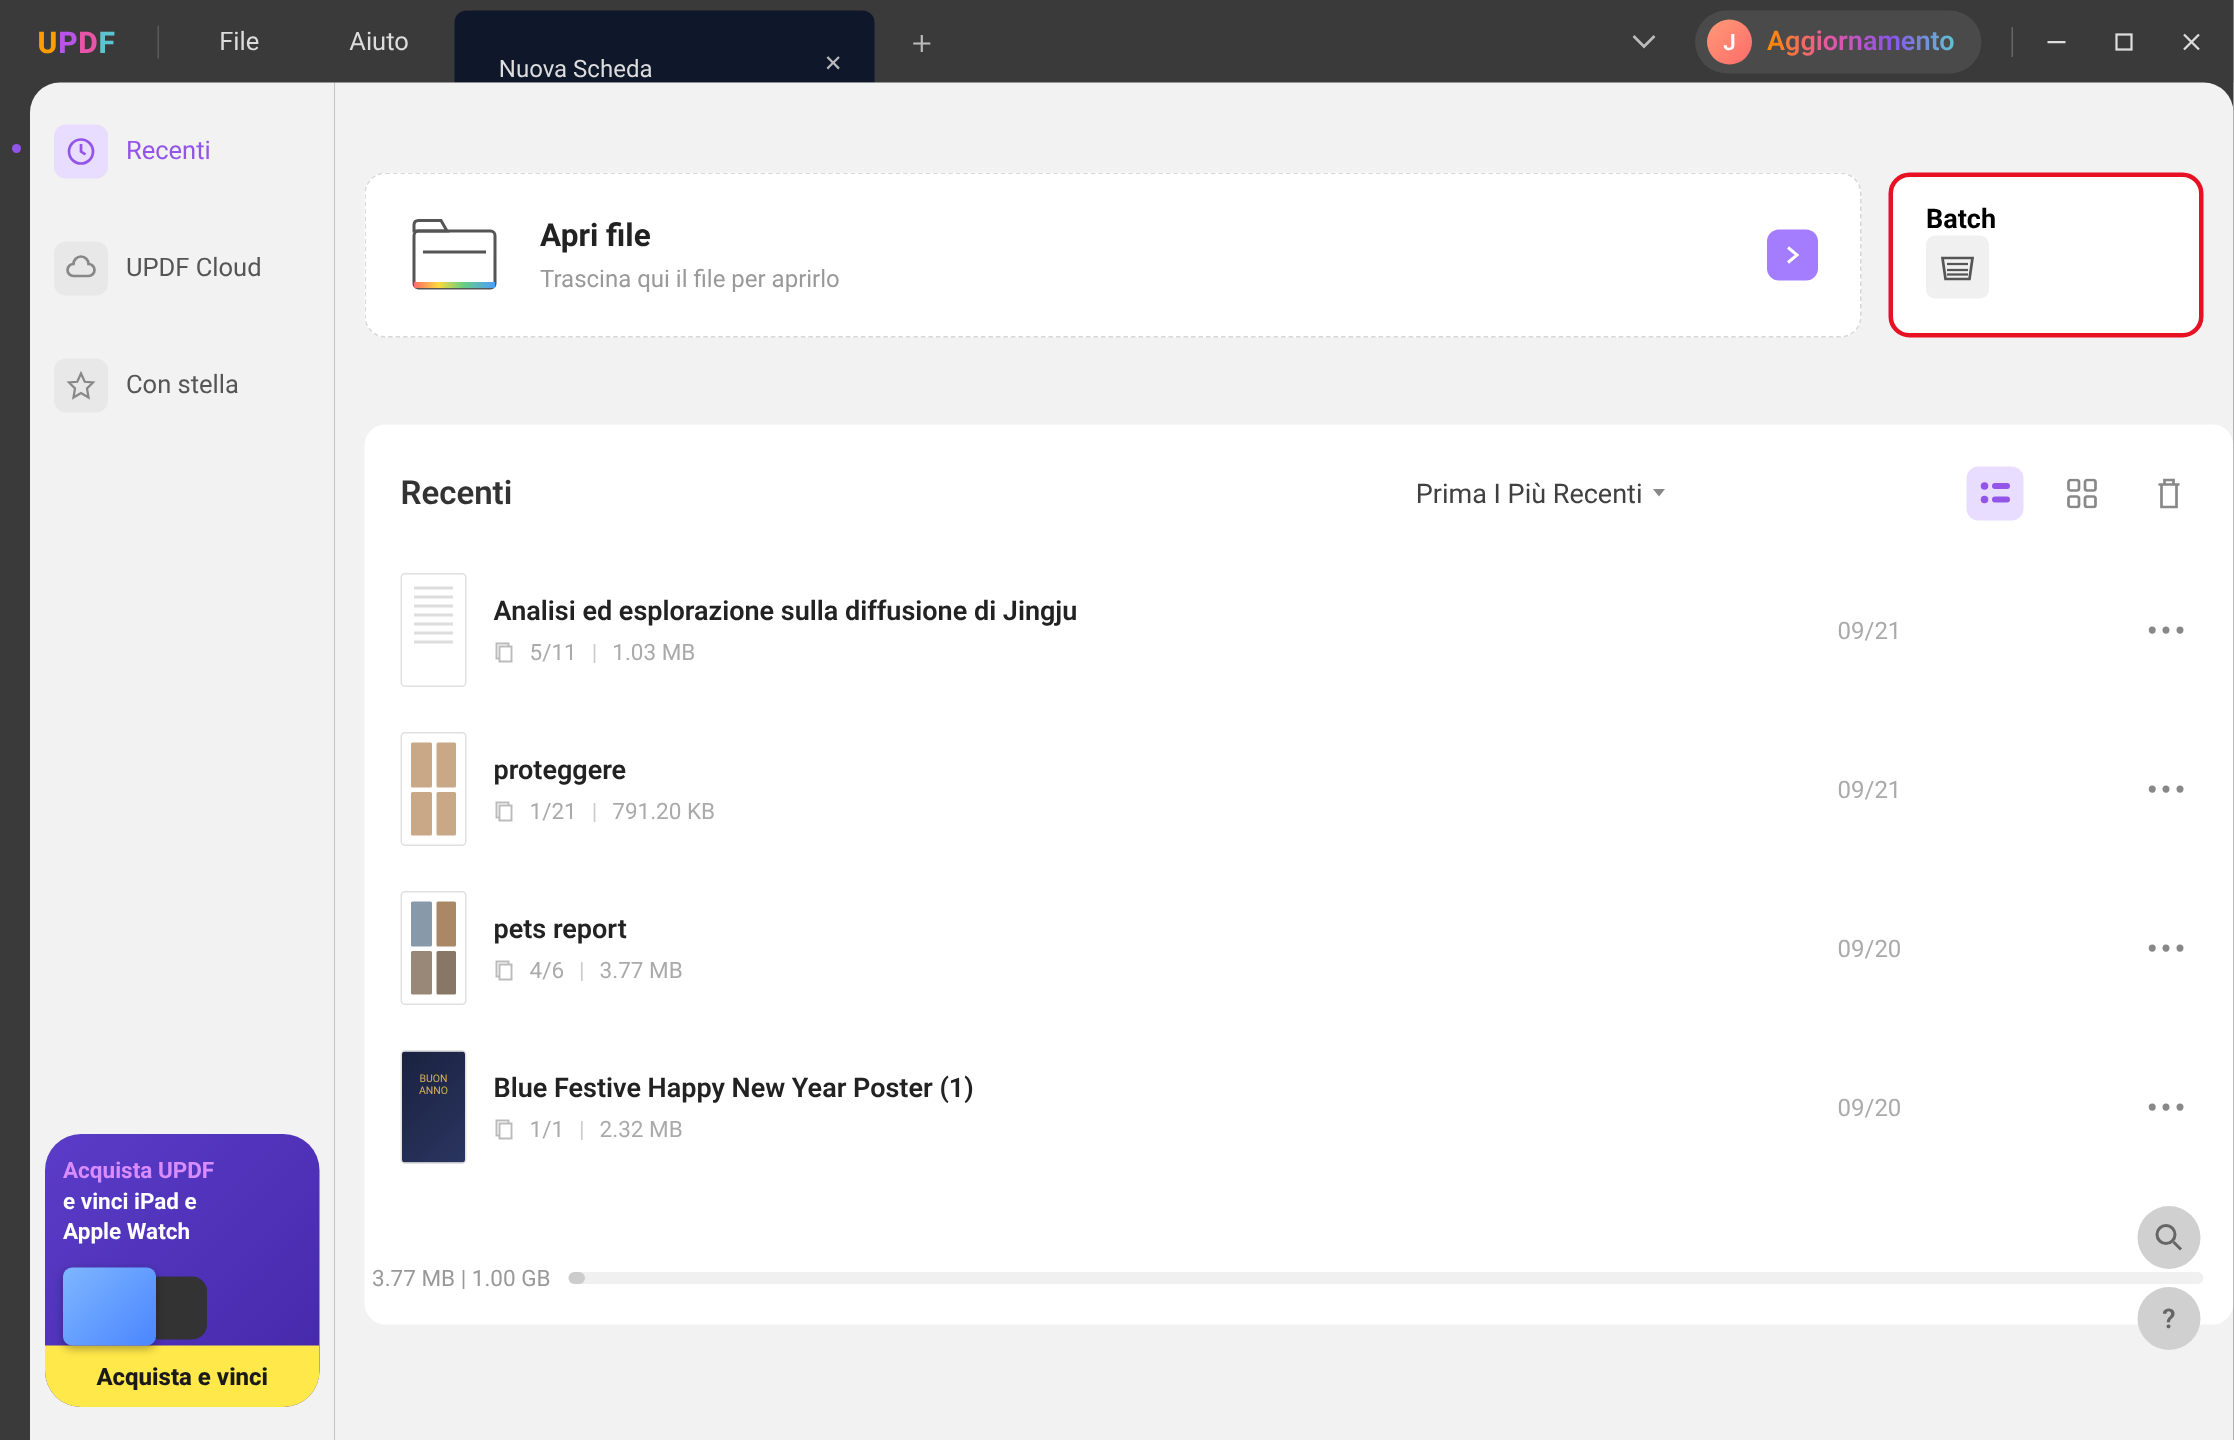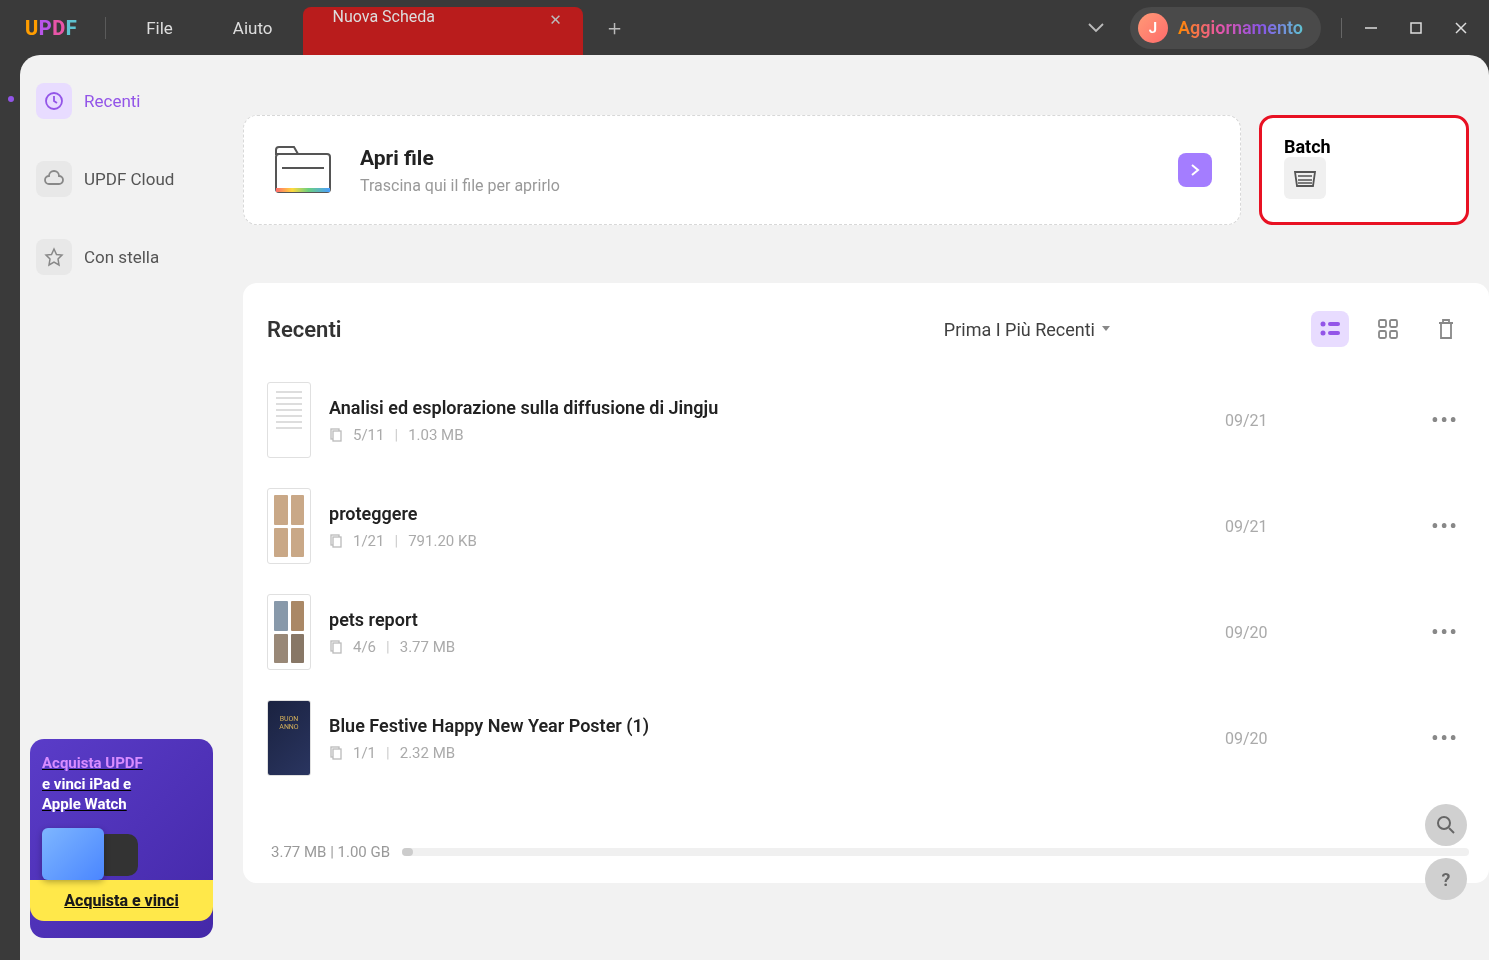--- a/index.html
+++ b/index.html
@@ -7,21 +7,21 @@
 
 
 .titlebar { height: 55px; background: #3a3a3a; display: flex; align-items: center; color: #e0e0e0; }
 .logo { display: flex; align-items: center; padding: 0 18px 0 25px; font-weight: 800; font-size: 20px; letter-spacing: 0.5px; }
 .logo-u { color: #ff9d00; }
 .logo-p { color: #b855e8; }
 .logo-d { color: #e855a8; }
 .logo-f { color: #5ec3d0; }
 .vsep { width: 1px; height: 22px; background: #5a5a5a; margin: 0 10px; }
 .menu-item { padding: 0 30px; font-size: 17px; color: #ddd; cursor: pointer; }
-.tab { display: flex; align-items: flex-start; background: #b91c1c; height: 48px; margin-top: 7px; border-radius: 8px 8px 0 0; padding: 0 14px 0 30px; min-width: 280px; justify-content: space-between; font-size: 16px; color: #ddd; }
+.tab { display: flex; align-items: flex-end; background: #0f172a; height: 48px; margin-top: 7px; border-radius: 8px 8px 0 0; padding: 0 14px 0 30px; min-width: 280px; justify-content: space-between; font-size: 16px; color: #ddd; }
 .tab-close { width: 26px; height: 26px; display: flex; align-items: center; justify-content: center; cursor: pointer; color: #bbb; font-size: 15px; }
 .tab-add { width: 40px; display: flex; align-items: center; justify-content: center; cursor: pointer; color: #bbb; font-size: 22px; margin-left: 12px; }
 .title-spacer { flex: 1; }
 .title-dropdown { width: 40px; display: flex; align-items: center; justify-content: center; color: #bbb; cursor: pointer; }
 .user-badge { display: flex; align-items: center; gap: 10px; background: #4a4a4a; border-radius: 22px; padding: 6px 18px 6px 8px; margin: 0 14px; cursor: pointer; }
 .avatar { width: 30px; height: 30px; border-radius: 50%; background: linear-gradient(135deg, #ff9a76, #ff6b6b); display: flex; align-items: center; justify-content: center; color: #fff; font-size: 15px; font-weight: 600; }
 .upgrade-text { font-size: 18px; font-weight: 600; background: linear-gradient(90deg, #ff8a00, #e855a8, #8855e8, #5ec3d0); -webkit-background-clip: text; -webkit-text-fill-color: transparent; background-clip: text; }
 .win-controls { display: flex; align-items: center; gap: 0; margin-right: 6px; }
 .win-btn { width: 45px; height: 40px; display: flex; align-items: center; justify-content: center; cursor: pointer; color: #ddd; }
 .vsep2 { width: 1px; height: 20px; background: #666; margin: 0 6px; }
@@ -29,21 +29,21 @@
 
 .app-body { position: absolute; left: 20px; top: 55px; right: 0; bottom: 0; display: flex; }
 .sidebar { width: 203px; background: #f2f2f2; border-top-left-radius: 20px; padding: 22px 10px; display: flex; flex-direction: column; }
 .side-item { display: flex; align-items: center; gap: 12px; padding: 6px 6px; border-radius: 8px; cursor: pointer; font-size: 17px; color: #555; margin-bottom: 30px; }
 .side-item .icon-box { width: 36px; height: 36px; border-radius: 8px; display: flex; align-items: center; justify-content: center; background: #e8e8e8; color: #888; }
 .side-item.active { color: #9355e8; }
 .side-item.active .icon-box { background: #e8dcff; color: #9355e8; }
 .side-spacer { flex: 1; }
 
 
-.promo { background: linear-gradient(135deg, #5a3cc8, #4428a8); border-radius: 14px; padding: 14px 12px 17px 12px; position: relative; overflow: hidden; text-decoration: underline; }
+.promo { background: linear-gradient(135deg, #5a3cc8, #4428a8); border-radius: 24px; padding: 14px 12px 0 12px; position: relative; overflow: hidden; }
 .promo-text { font-size: 15px; line-height: 1.35; font-weight: 700; }
 .promo-line1 { color: #d88cff; }
 .promo-line2 { color: #fff; }
 .promo-line3 { color: #fff; }
 .promo-img { height: 60px; margin-top: 6px; display: flex; align-items: flex-end; gap: 0; }
 .promo-device { width: 62px; height: 52px; background: linear-gradient(135deg, #7eb6ff, #4a86ff); border-radius: 6px; box-shadow: 0 2px 6px rgba(0,0,0,0.3); position: relative; }
 .promo-watch { width: 42px; height: 42px; background: #333; border-radius: 10px; margin-left: -8px; margin-bottom: 4px; }
 .promo-btn { background: #ffe84a; color: #1a1a1a; font-weight: 800; font-size: 16px; text-align: center; padding: 11px 0; border-radius: 0 0 14px 14px; margin: 0 -12px; cursor: pointer; }
 
 
@@ -79,21 +79,21 @@
 .thumb-dark { position: absolute; inset: 0; background: linear-gradient(135deg, #1a2240, #2a3560); }
 .thumb-text { position: absolute; top: 14px; left: 0; right: 0; text-align: center; font-size: 7px; color: #d4b05a; line-height: 1.2; }
 .file-info { flex: 1; min-width: 0; }
 .file-name { font-size: 18px; font-weight: 600; color: #222; margin-bottom: 8px; }
 .file-meta { font-size: 15px; color: #aaa; display: flex; align-items: center; gap: 10px; }
 .file-meta .sep { color: #ccc; }
 .file-date { font-size: 16px; color: #aaa; width: 200px; text-align: left; }
 .file-more { width: 40px; color: #888; cursor: pointer; text-align: center; font-size: 20px; letter-spacing: 2px; font-weight: 700; }
 
 
-.footer { position: absolute; left: 28px; right: 20px; bottom: 22px; display: flex; align-items: center; gap: 12px; font-size: 15px; color: #999; }
+.footer { position: absolute; left: 5px; right: 20px; bottom: 22px; display: flex; align-items: center; gap: 12px; font-size: 15px; color: #999; }
 .footer-bar { flex: 1; height: 8px; background: #f0f0f0; border-radius: 4px; position: relative; }
 .footer-bar-fill { position: absolute; left: 0; top: 0; bottom: 0; width: 1%; background: #ccc; border-radius: 4px; }
 
 
 .float-btn { position: absolute; right: 22px; width: 42px; height: 42px; border-radius: 50%; background: #d0d0d0; display: flex; align-items: center; justify-content: center; color: #666; cursor: pointer; }
 .float-search { bottom: 114px; }
 .float-help { bottom: 60px; }
 
 .purple-dot { position: absolute; left: 8px; top: 96px; width: 6px; height: 6px; background: #9355e8; border-radius: 50%; }
 </style>

